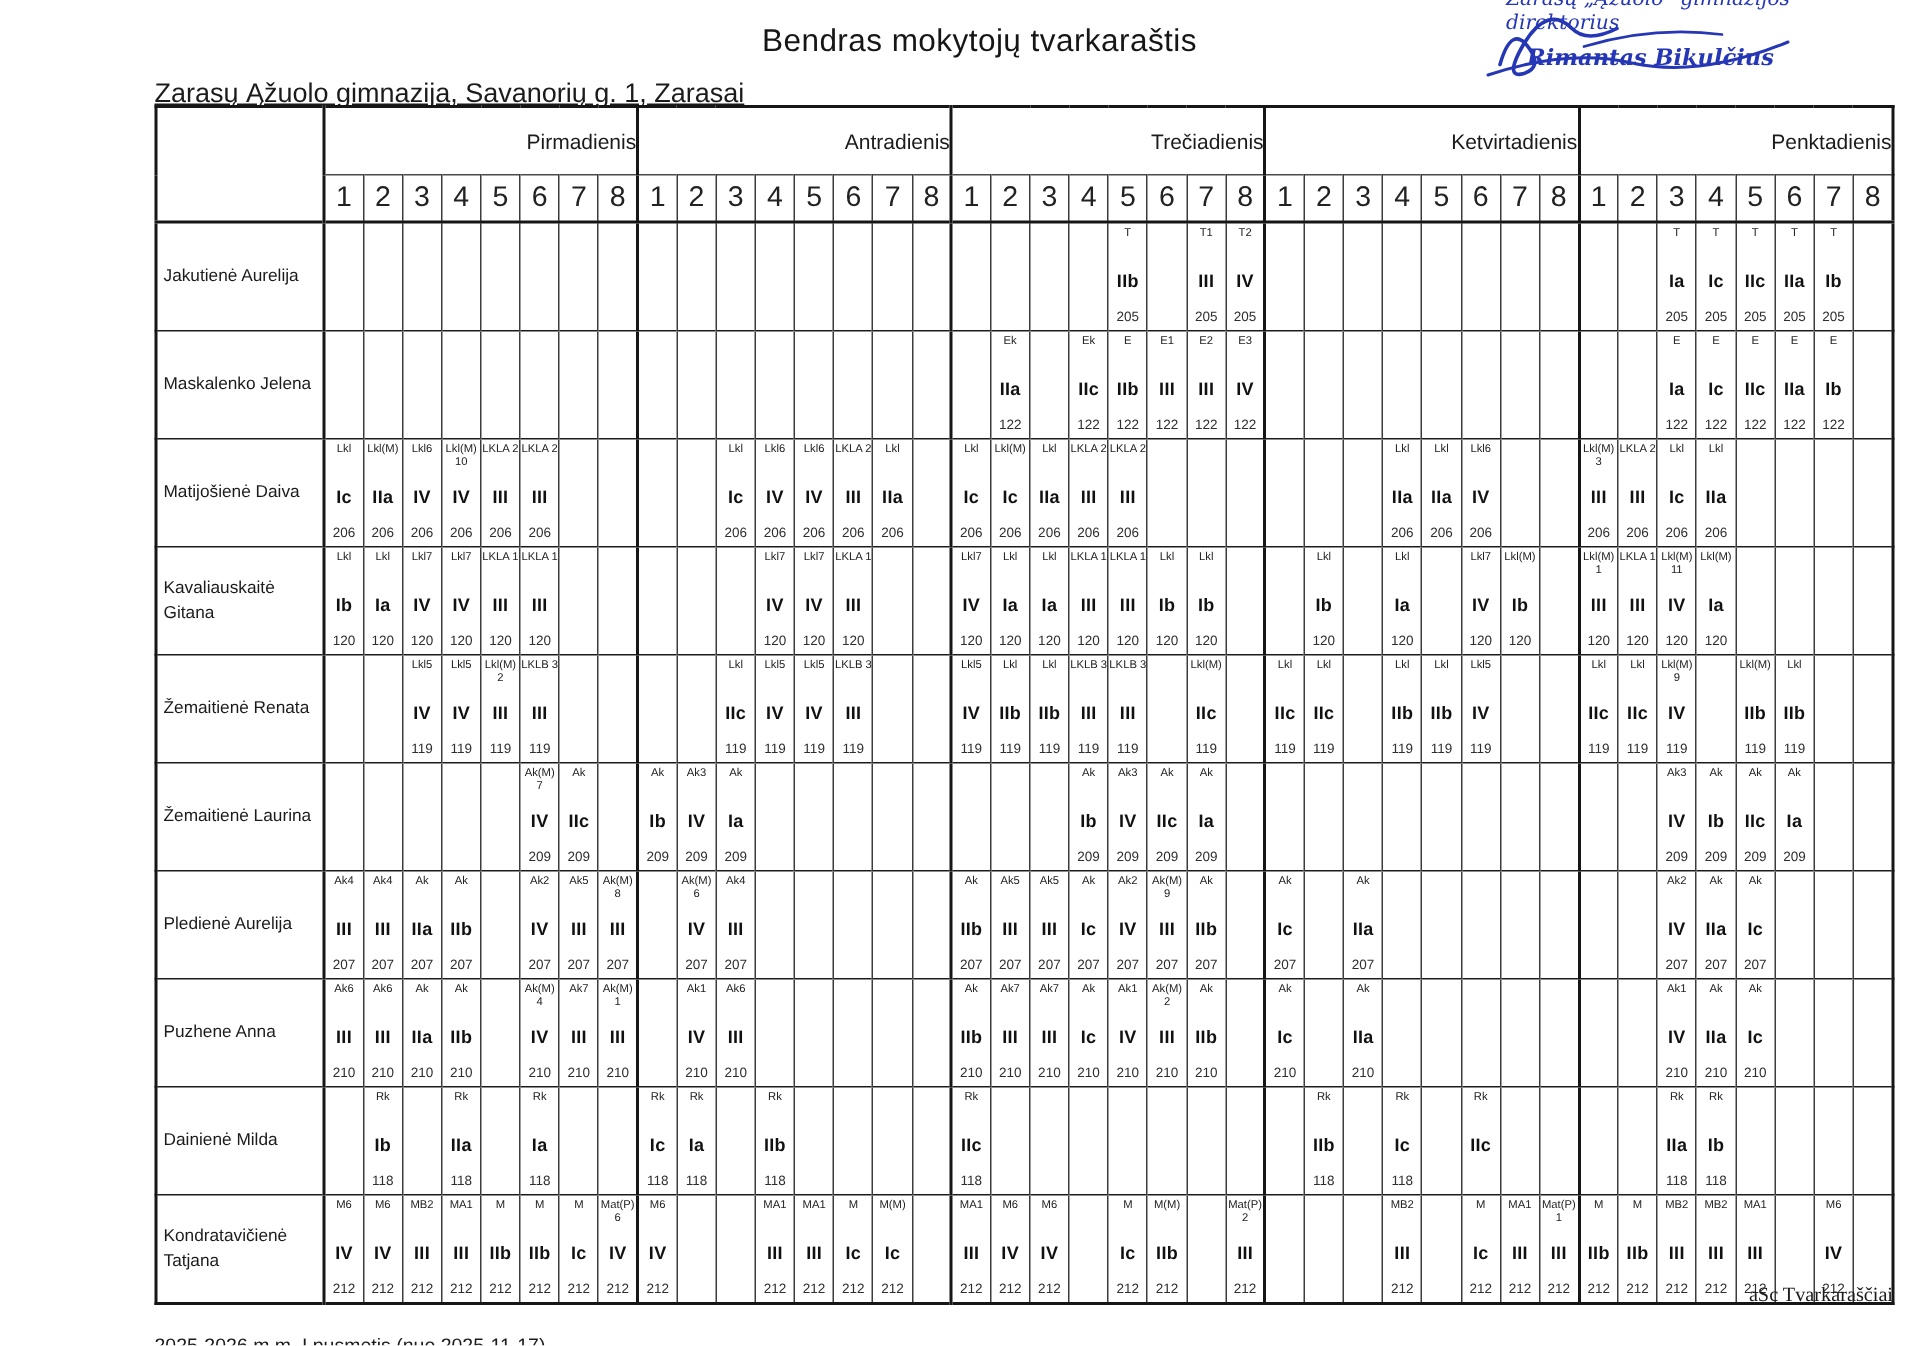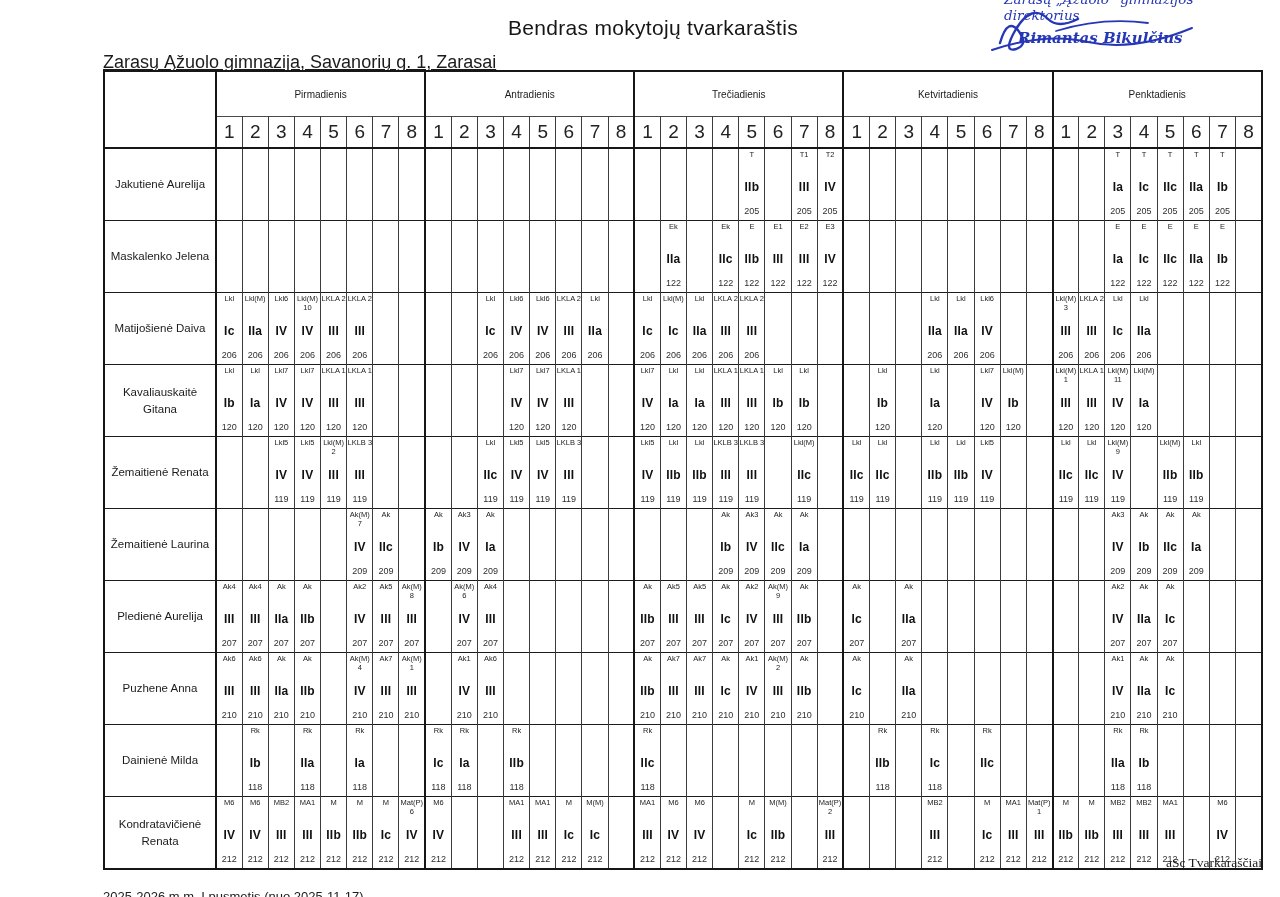--- a/index.html
+++ b/index.html
@@ -12,26 +12,26 @@
   .sig{position:absolute;right:46px;top:-9px;width:230px;color:#2637b5;
        font-family:"DejaVu Serif",serif;font-style:italic;}
   .sig .l1{font-size:13.5px;white-space:nowrap;}
   .sig .l2{font-size:13.5px;}
   .sig svg{position:absolute;left:-18px;top:14px;}
   .signame{font-size:15px;font-weight:bold;margin-top:6px;margin-left:14px;white-space:nowrap;}
   
   table{position:absolute;left:103px;top:70px;width:1160px;border-collapse:collapse;
         table-layout:fixed;border:2.5px solid #161616;background:#fff;}
   th,td{padding:0;font-weight:normal;}
-  .dayhead{height:44px;font-size:10px;text-align:center;border-left:1px solid #3c3c3c;}
+  .dayhead{height:44px;font-size:14px;text-align:right;border-left:1px solid #3c3c3c;}
   .periods{border-top:1px solid #4a4a4a;}
   .pnum{height:30px;font-size:19px;text-align:center;border-left:1px solid #3c3c3c;color:#222;}
   tbody tr{border-top:1.7px solid #1c1c1c;}
   tbody tr:first-child{border-top:2.5px solid #161616;}
-  .tname{font-size:11.5px;text-align:center;vertical-align:middle;padding:0 4px;line-height:1.4;}
+  .tname{font-size:11.5px;vertical-align:middle;padding:0 4px;line-height:1.4;}
   .cell{height:71px;border-left:1px solid #3c3c3c;vertical-align:top;}
   .day-start{border-left:2.5px solid #161616;}
   .cwrap{display:flex;flex-direction:column;height:71px;text-align:center;}
   .ltop{min-height:17px;font-size:7.5px;line-height:8.5px;padding-top:2px;overflow-wrap:anywhere;color:#222;}
   .lgrp{flex:1;display:flex;align-items:center;justify-content:center;
         font-size:12px;font-weight:bold;letter-spacing:.2px;color:#111;}
   .lroom{height:14px;font-size:9px;color:#2e2e2e;}
   
   .fleft{position:absolute;left:103px;top:858px;font-size:13px;margin-top:31px;}
   .fright{position:absolute;right:18px;top:855px;font-size:13.5px;font-family:Liberation Serif, serif;}
@@ -2654,21 +2654,21 @@
           </td>
           <td class="cell">
             <div class="cwrap">
               <div class="ltop"></div>
               <div class="lgrp"></div>
               <div class="lroom"></div>
             </div>
           </td>
         </tr>
         <tr class="trow">
-          <td class="tname">Kondratavičienė Renata</td>
+          <td class="tname">Kondratavičienė Tatjana</td>
           <td class="cell day-start">
             <div class="cwrap">
               <div class="ltop">M6</div>
               <div class="lgrp">IV</div>
               <div class="lroom">212</div>
             </div>
           </td>
           <td class="cell">
             <div class="cwrap">
               <div class="ltop">M6</div>

